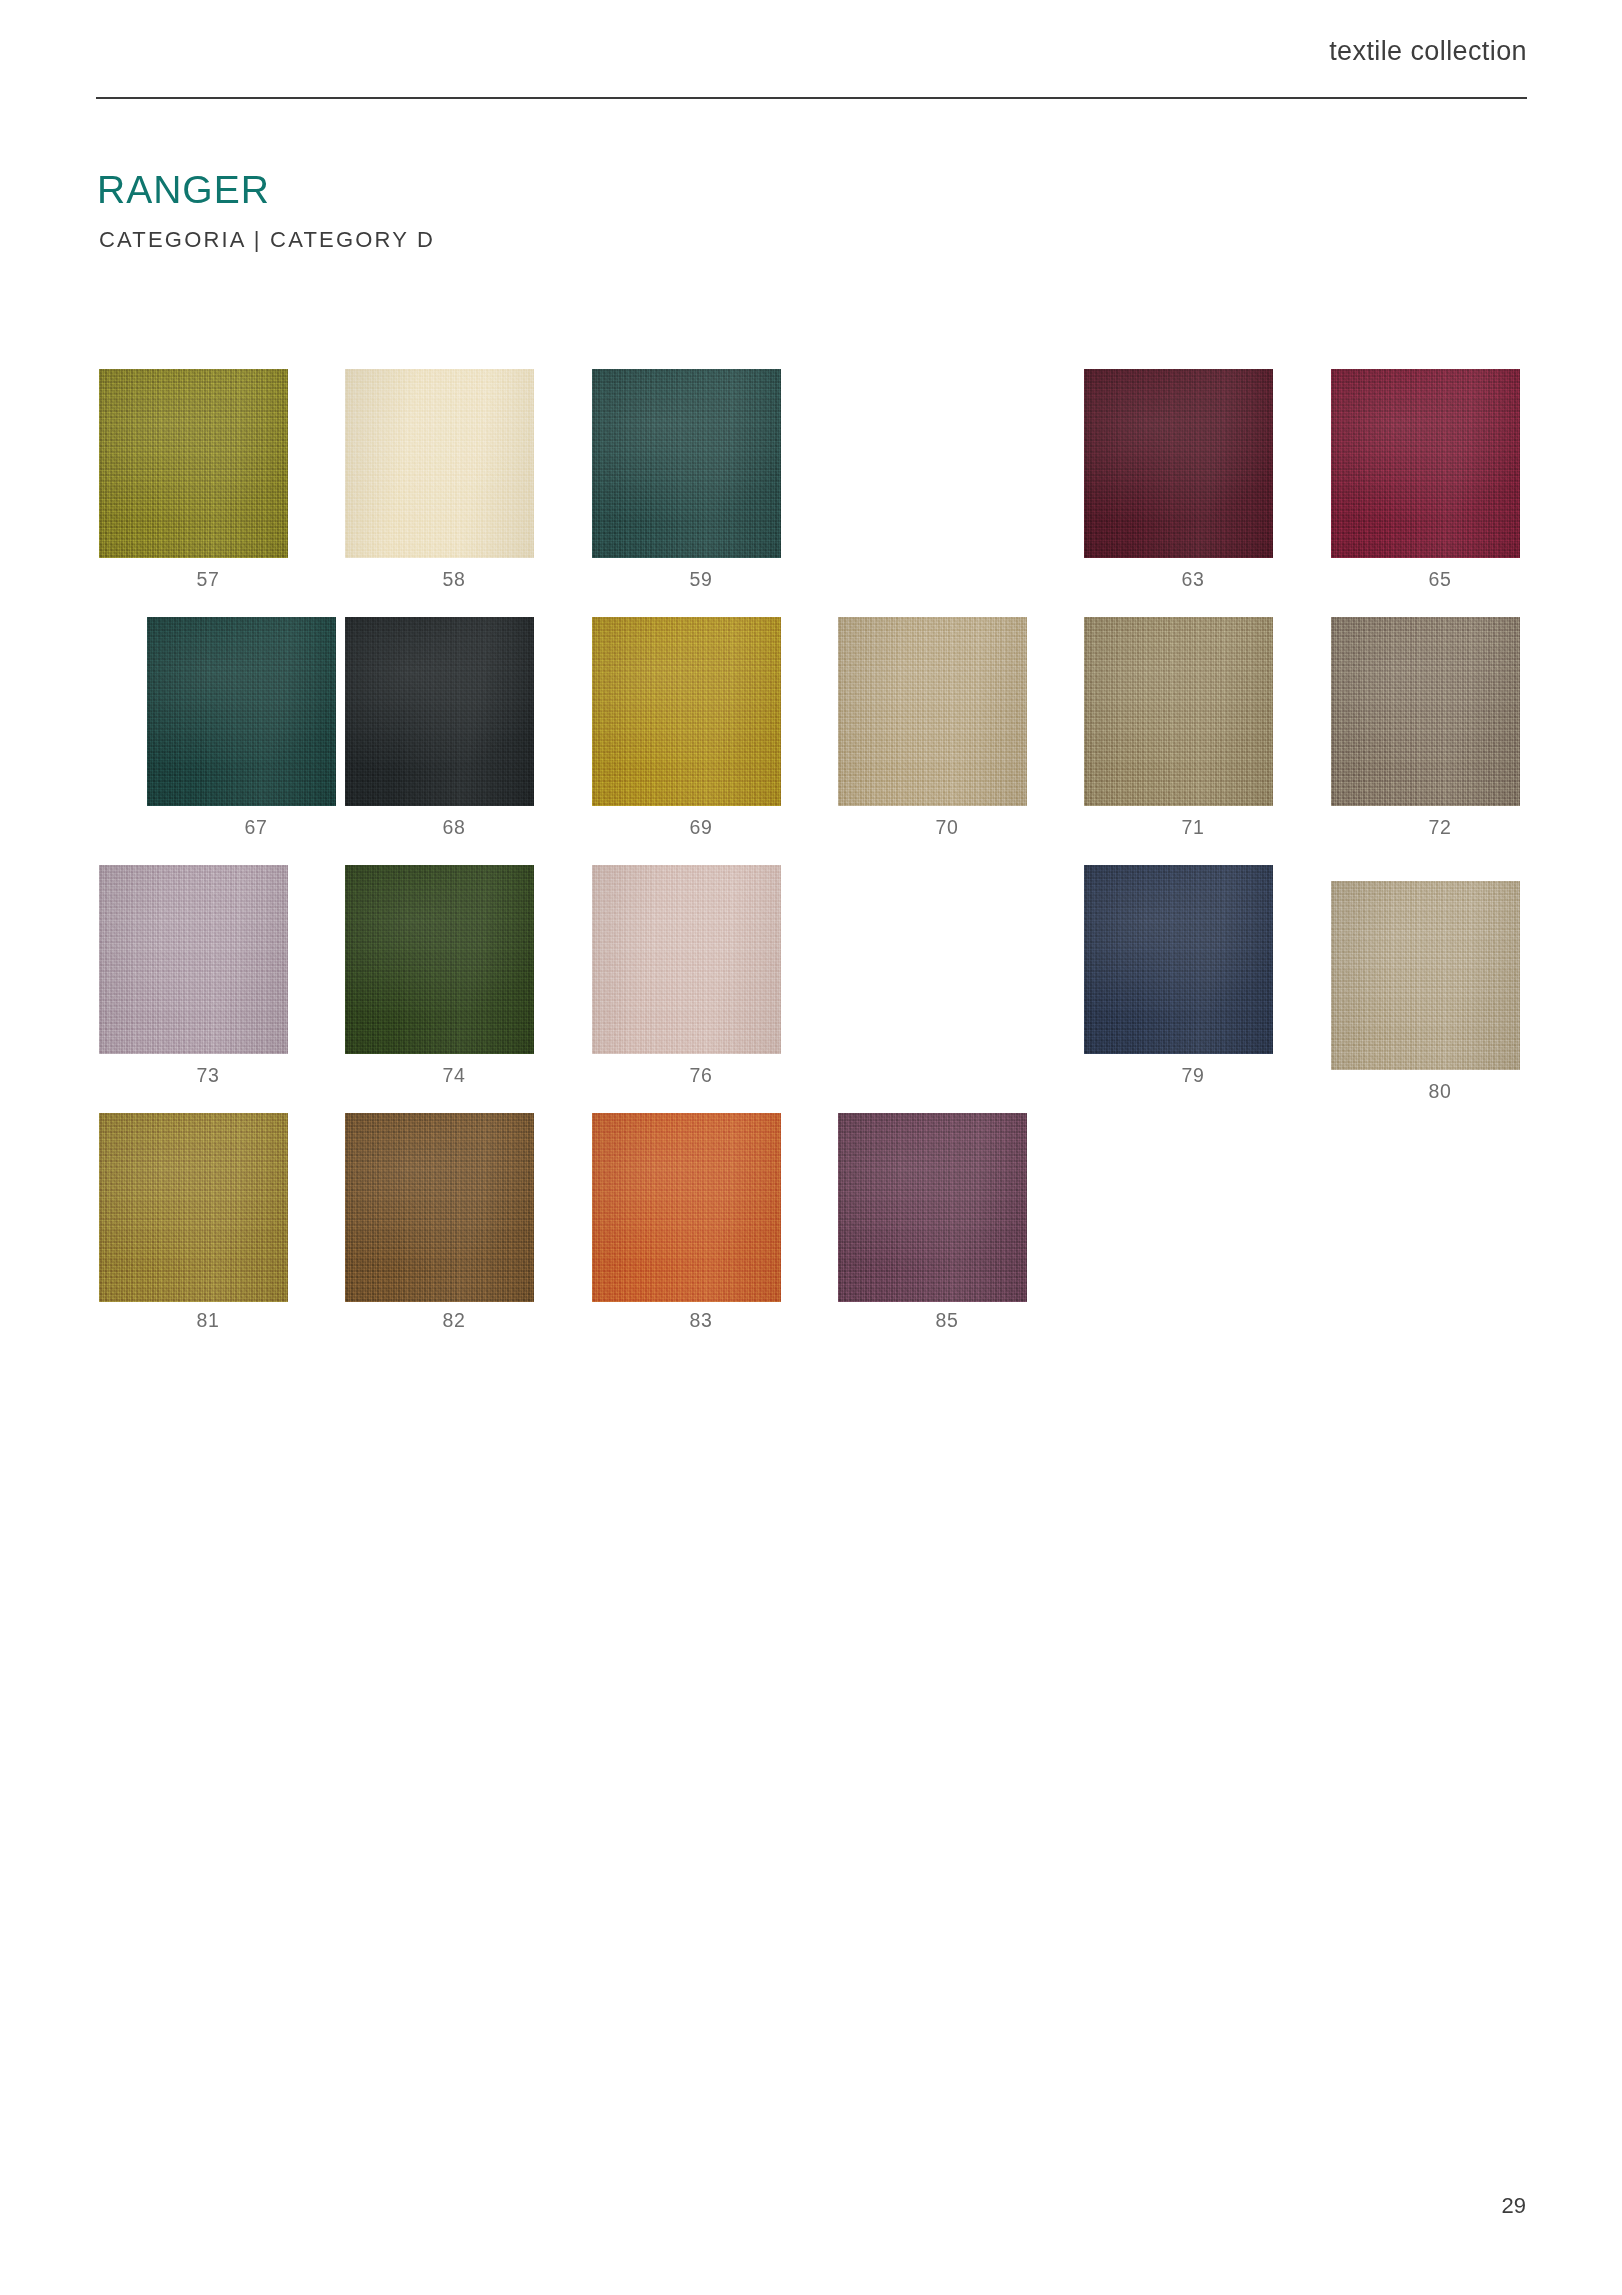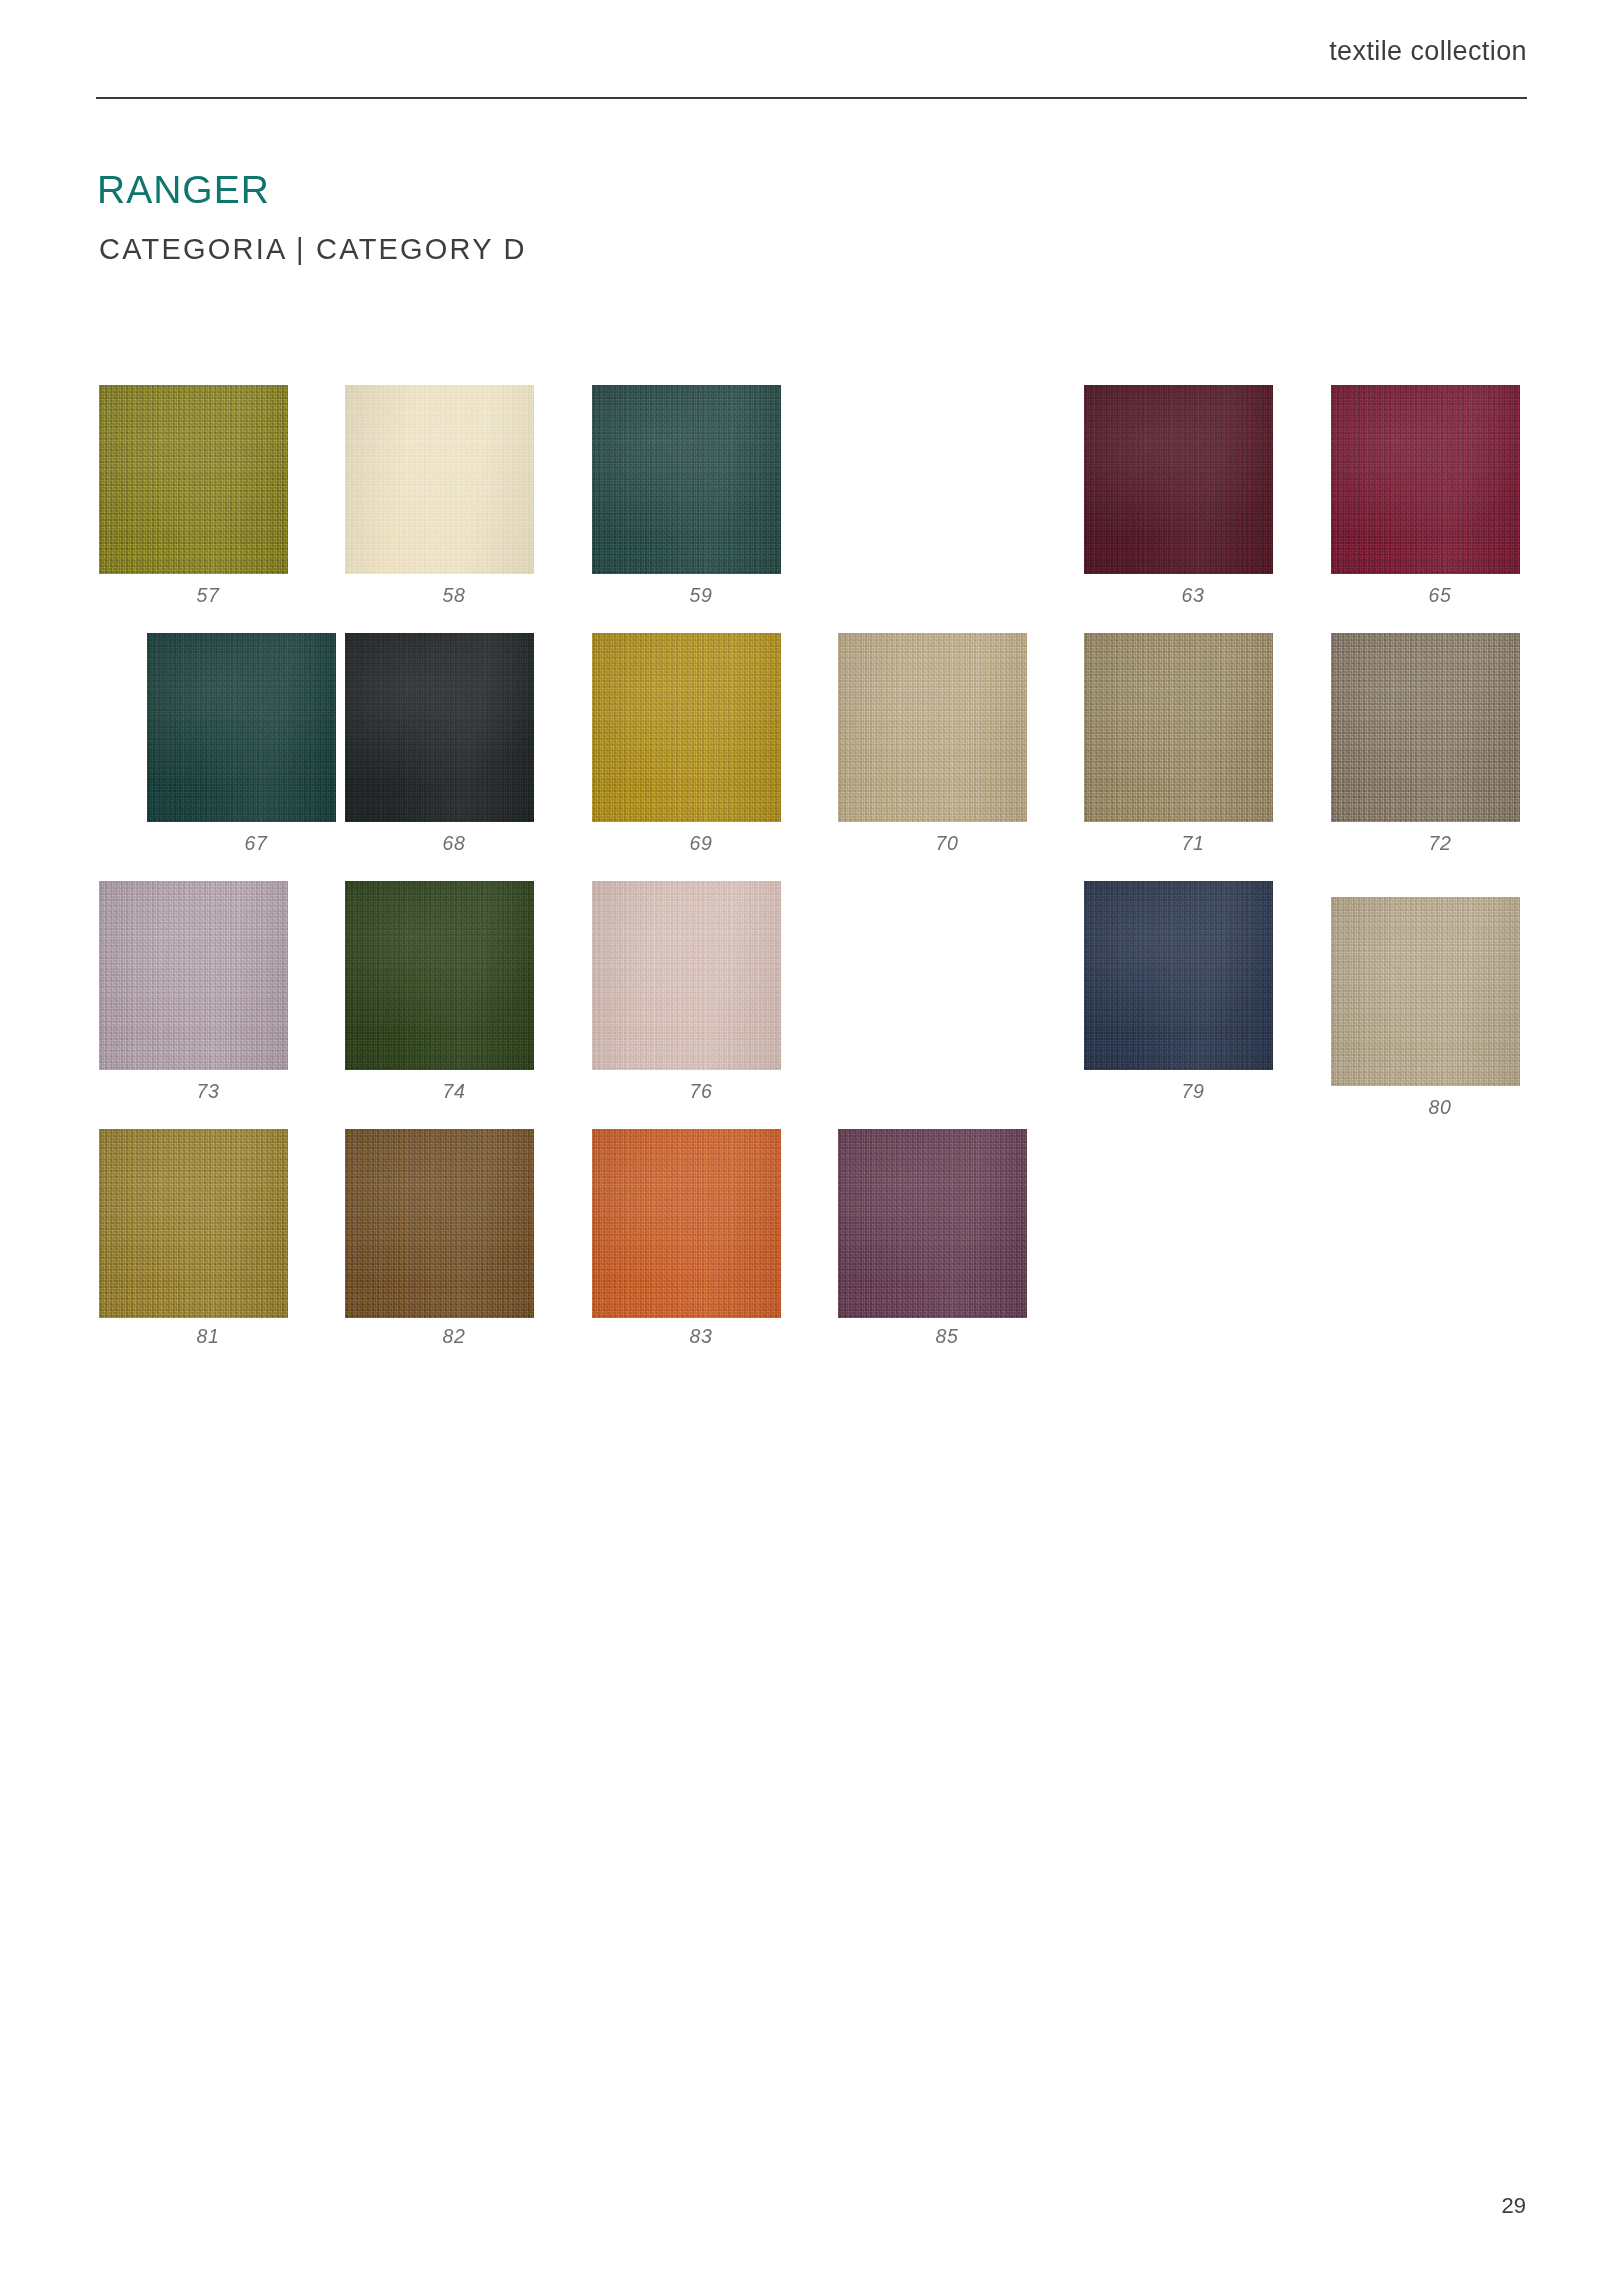--- a/index.html
+++ b/index.html
@@ -48,44 +48,43 @@
     font-weight: 300;
     letter-spacing: 1px;
     color: #0f766e;
     line-height: 1;
     white-space: nowrap;
   }
   #page-subtitle {
     position: absolute;
     left: 99px;
     top: 211px;
-    font-size: 29px;
+    font-size: 22px;
     font-weight: 400;
     letter-spacing: 2.2px;
     color: #3d3d3d;
     line-height: 1;
     white-space: nowrap;
   }
 
   
   #swatch-grid {
     position: absolute;
     left: 99px;
     top: 369px;
     width: 1449px;
   }
   .swatch-row {
     position: relative;
     height: 248px;
   }
   .swatch-cell {
     position: absolute;
-    top: 16px;
+    top: 0;
     width: 218px;
-    font-style: italic;
   }
   .swatch-chip {
     width: 189px;
     height: 189px;
     position: relative;
     overflow: hidden;
     background-color: #cccccc;
   }
   
   .swatch-chip .weave {

